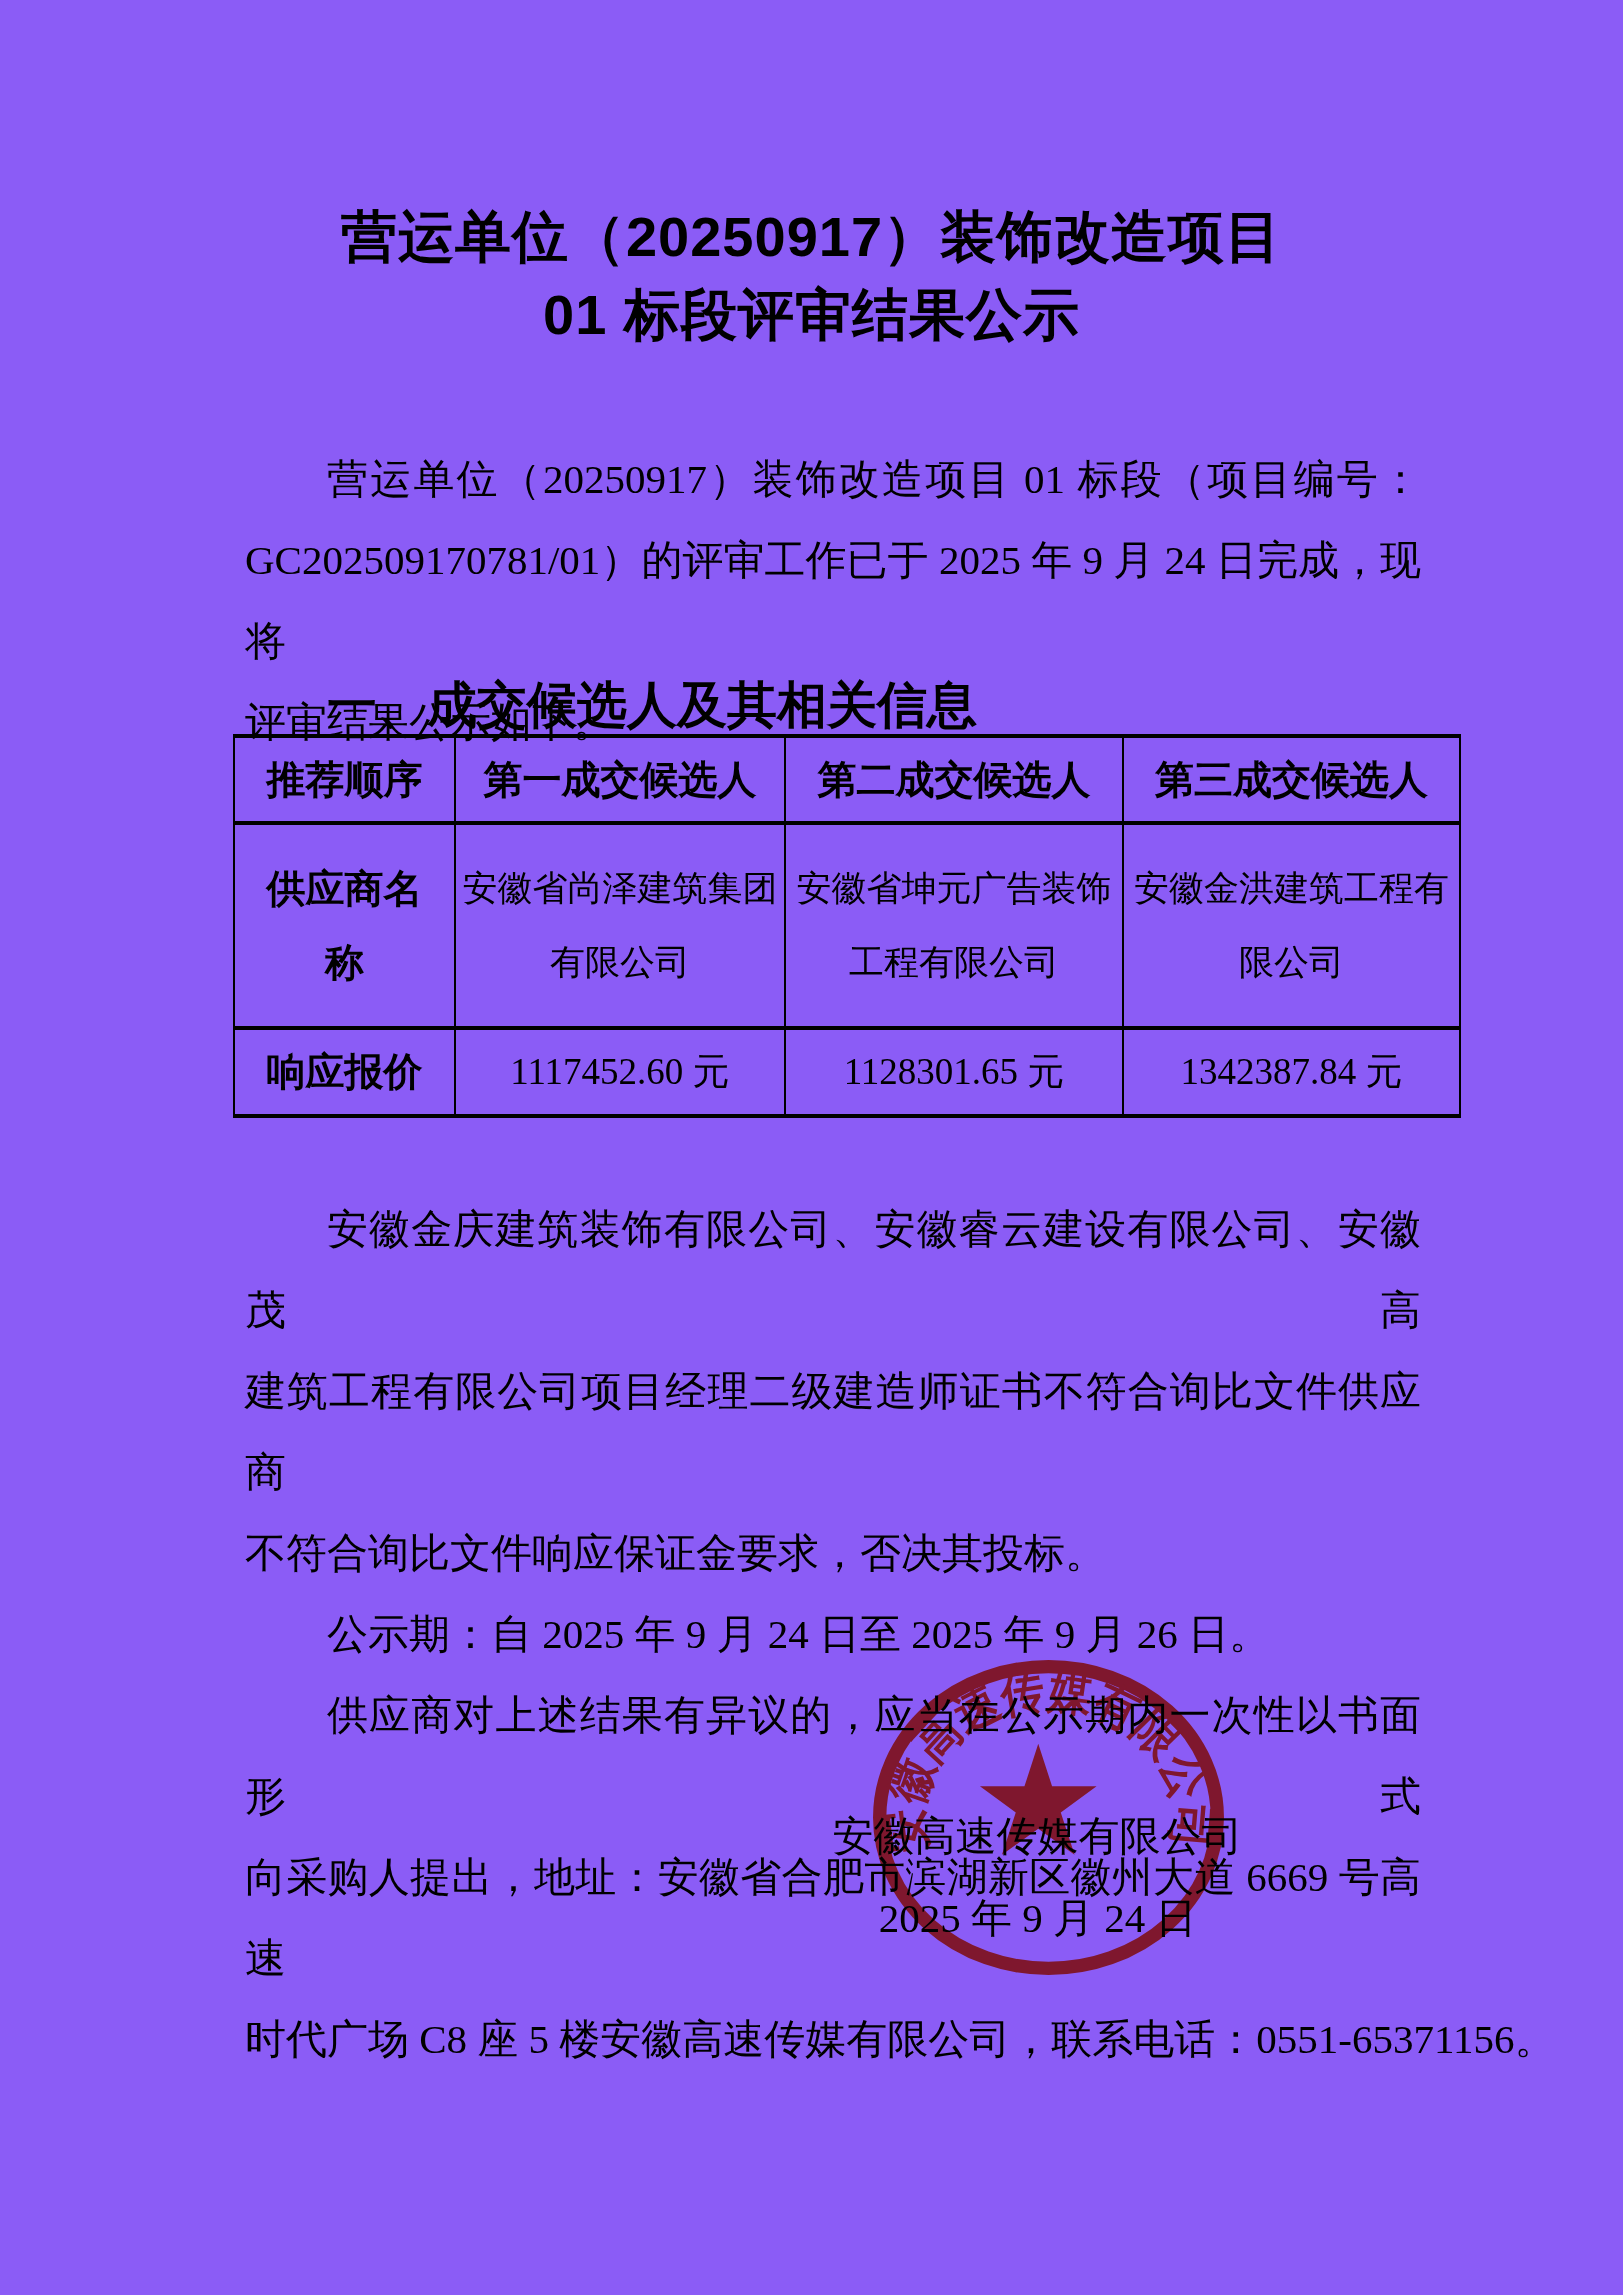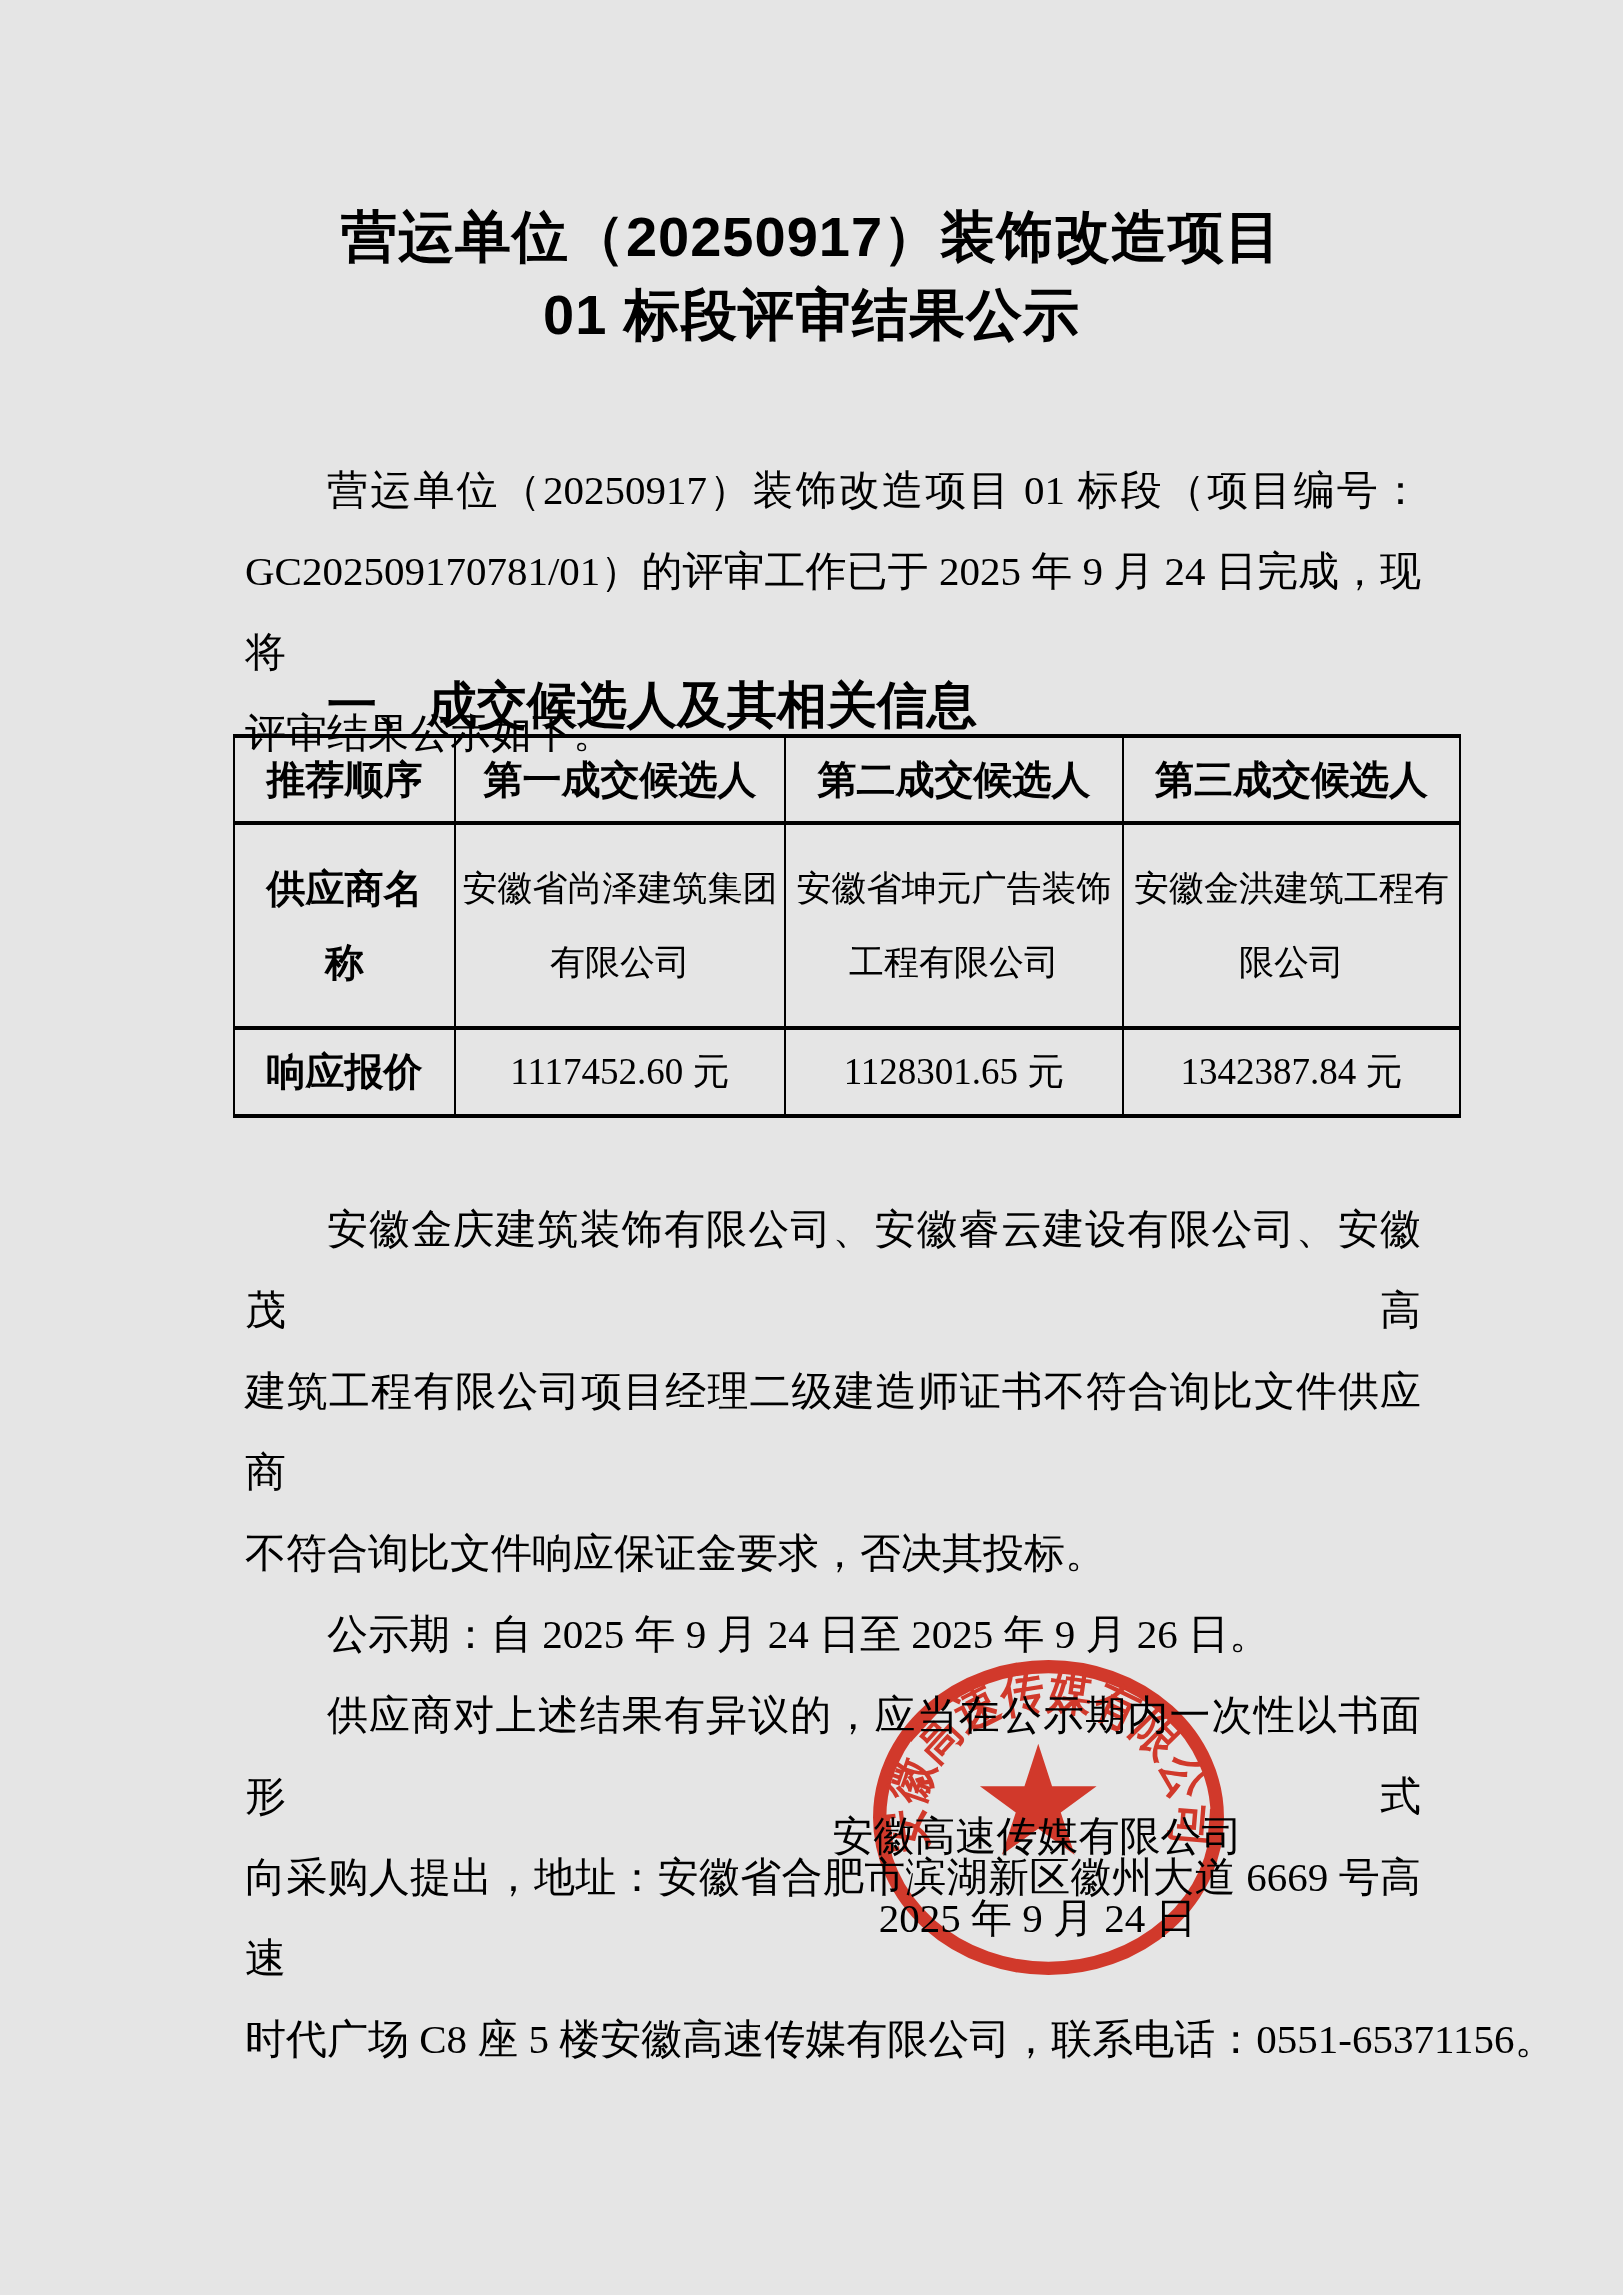--- a/index.html
+++ b/index.html
@@ -1,19 +1,19 @@
 <!DOCTYPE html>
 <html style="font-size:8.2px"><head>
 <meta charset="utf-8">
 <style>
   html,body{margin:0;padding:0;background:#888;}
   .page{
     position:relative;
     width:1623px;height:2295px;
-    background:#e5e5e5;
+    background:#8b5cf6;
     overflow:hidden;
     font-family:"Liberation Serif","DejaVu Serif",serif;
     color:#000;
   }
   
   .doc-title{
     position:absolute;top:198px;left:0;width:1623px;
     text-align:center;
     font-family:"Liberation Sans","DejaVu Sans",sans-serif;
     font-weight:700;
@@ -21,21 +21,21 @@
     letter-spacing:1px;
   }
   
   .bodyblock{
     position:absolute;left:245px;width:1176px;
     font-size:41px;line-height:81px;
   }
   .bodyblock .line{white-space:nowrap;}
   .bodyblock .jl{white-space:normal;text-align:justify;text-align-last:justify;}
   .indent{text-indent:82px;}
-  .intro{top:450px;font-family:Liberation Serif, serif;}
+  .intro{top:439px;font-family:Liberation Serif, serif;}
   .afterTable{top:1189px;}
   
   .sec-heading{
     position:absolute;left:327px;width:1125px;
     font-family:"Liberation Sans","DejaVu Sans",sans-serif;
     font-weight:700;
     font-size:50px;line-height:51px;
     white-space:nowrap;
   }
   .h1{top:680px;}

